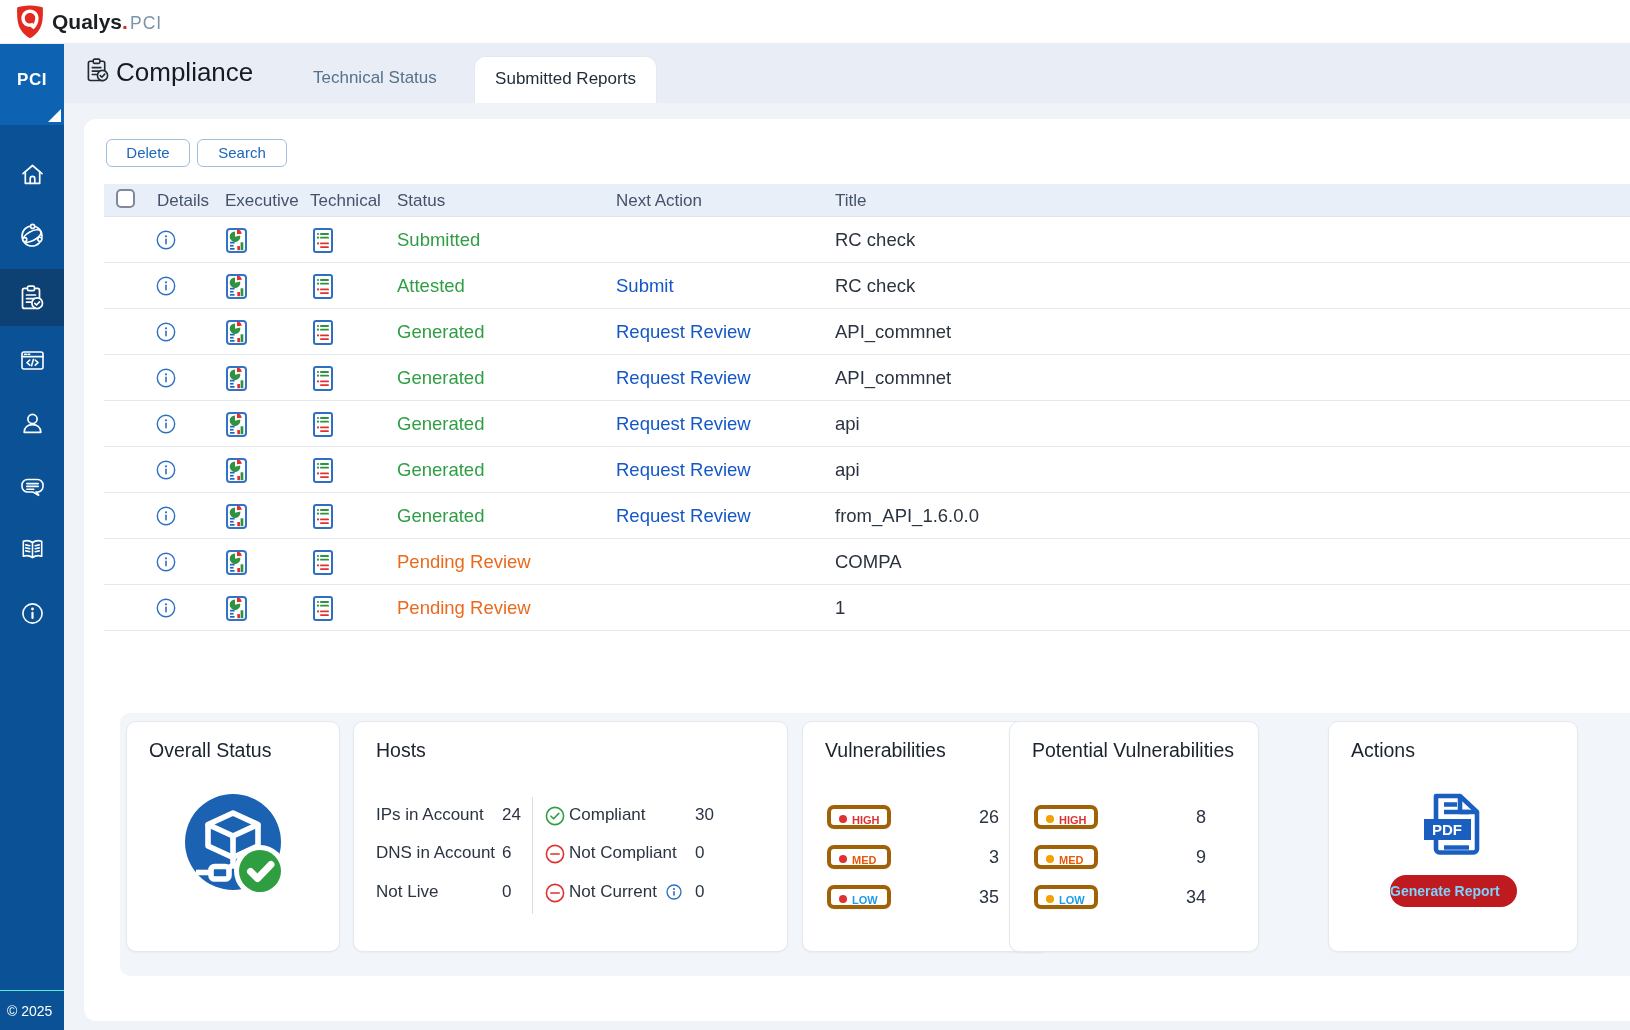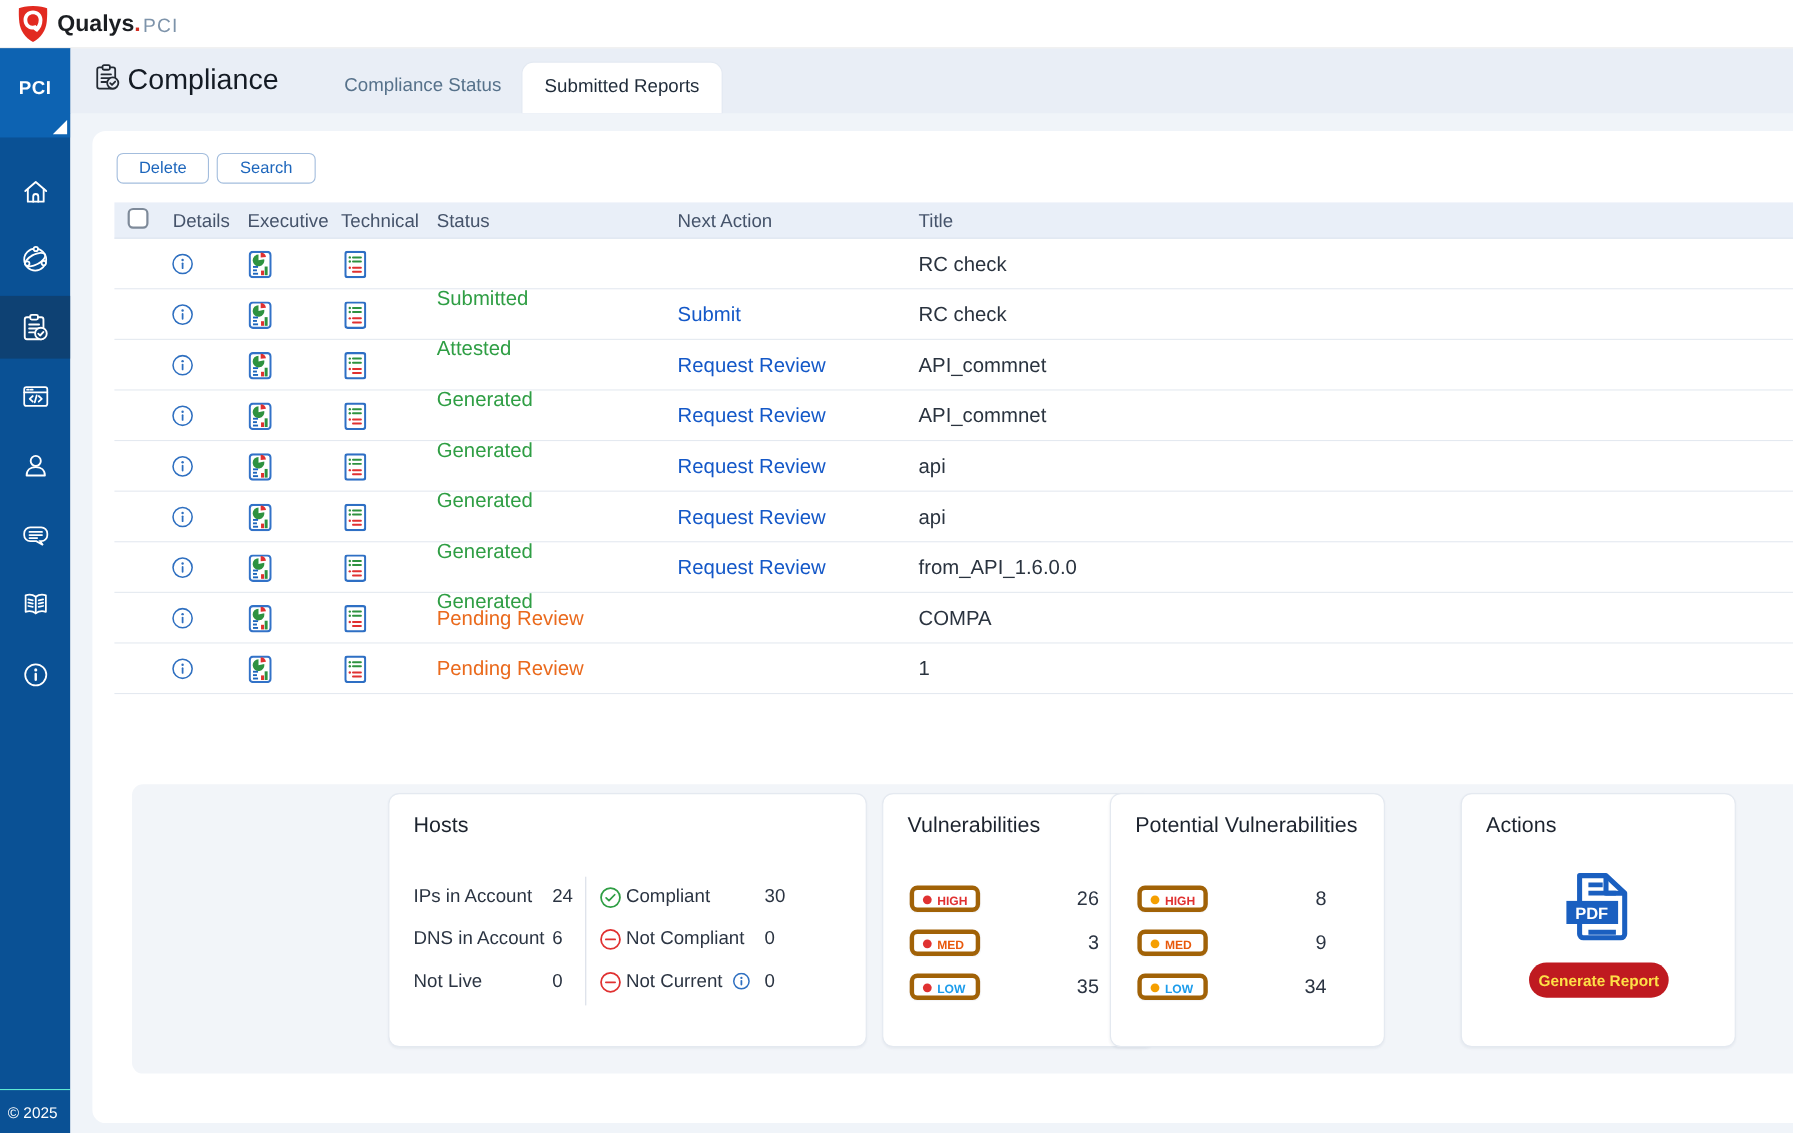--- a/index.html
+++ b/index.html
@@ -35,21 +35,21 @@
 .btn { position:absolute; top:20px; height:28px; border:1px solid #a3bddd; border-radius:6px; background:#fff; color:#1d66bc; font-size:15px; text-align:center; line-height:26px; }
 #btn-delete { left:22px; width:84px; }
 #btn-search { left:113px; width:90px; }
 
 
 #thead { position:absolute; left:20px; top:65px; width:1540px; height:33px; background:#e9eff8; border-bottom:1px solid #dde4ee; }
 .hcell { position:absolute; top:0; height:33px; line-height:33px; font-size:17px; color:#45536a; }
 #rows { position:absolute; left:20px; top:98px; width:1540px; }
 .row { position:relative; width:1540px; height:46px; border-bottom:1px solid #e4e9f0; }
 .cell { position:absolute; top:0; height:46px; line-height:46px; font-size:18.5px; }
-.st-g { color:#2f9e44;margin-top:31px; }
+.st-g { color:#2f9e44; }
 .st-o { color:#ea6a1d; }
 .lnk { color:#1458c8; }
 .ttl { color:#2a333f; }
 .cb { position:absolute; left:12px; top:5px; width:19px; height:19px; border:2px solid #7e8a99; border-radius:5px; background:#fff; }
 .ico-c { position:absolute; display:flex; align-items:center; justify-content:center; height:46px; }
 
 
 #grayband { position:absolute; left:36px; top:594px; width:1524px; height:263px; background:#f2f5f9; border-radius:10px 0 0 10px; }
 .card { position:absolute; top:8px; background:#ffffff; border:1px solid #e4e9f0; border-radius:10px; box-shadow:0 1px 2px rgba(40,60,90,0.05); }
 .card h3 { position:absolute; left:22px; top:17px; font-size:19.5px; font-weight:400; color:#1c232e; }
@@ -57,21 +57,21 @@
 #card2 { left:233px; width:435px; height:231px; }
 #card3 { left:682px; width:248px; height:231px; }
 #card4 { left:889px; width:250px; height:231px; }
 #card5 { left:1208px; width:250px; height:231px; }
 
 .hrow { position:absolute; font-size:17px; color:#2b3442; }
 .hval { position:absolute; font-size:17px; color:#2b3442; }
 .vbadge { position:absolute; left:24px; width:64px; height:24px; background:#fff; border:4px solid #a16207; border-radius:7px; box-shadow:0 1px 1px rgba(40,60,90,0.05); font-size:11px; font-weight:700; line-height:22px; }
 .vbadge .dot { display:inline-block; width:8px; height:8px; border-radius:50%; margin:0 5px 1px 8px; }
 .vnum { position:absolute; left:130px; width:66px; text-align:right; font-size:18px; color:#2b3442; }
-#genbtn { position:absolute; left:61px; top:153px; width:127px; height:32px; background:#bf1a20; border-radius:16px; color:#fde047; font-size:14px; font-weight:700; text-align:center; line-height:32px; }
+#genbtn { position:absolute; left:61px; top:153px; width:127px; height:32px; background:#bf1a20; border-radius:16px; color:#7dd3fc; font-size:14px; font-weight:700; line-height:32px; }
 </style>
 </head>
 <body>
 
 <div id="topbar">
   <div id="logo"><svg width="28" height="34" viewBox="0 0 28 34">
     <path d="M14 0.5 C8 0.5 3.6 1.6 1.2 2.6 C1.2 2.6 0.8 9 1.6 15.5 C2.5 22.5 6.5 29.5 14 33.2 C21.5 29.5 25.5 22.5 26.4 15.5 C27.2 9 26.8 2.6 26.8 2.6 C24.4 1.6 20 0.5 14 0.5 Z" fill="#e22a20"></path>
     <path d="M14 4.6 c-5 0-8.6 3.6-8.6 8.6 0 4.6 3.1 8.2 7.6 8.6 2 0.15 4.1-0.3 5.6-1.4 l-2.3-2.7 c-0.9 0.55-2 0.8-3.1 0.7 -2.6-0.25-4.4-2.3-4.4-5.2 0-3.1 2.1-5.2 5.2-5.2 s5.2 2.1 5.2 5.2 c0 3.5-1.9 6.6-4.6 8.6 1.1 1.1 2.2 1.9 3.1 2.4 3.2-2.7 4.9-6.7 4.9-11 0-5-3.6-8.6-8.6-8.6 Z" fill="#ffffff"></path>
   </svg></div>
   <div id="qualys-word">Qualys<span style="color:#d32f23">.</span></div>
@@ -156,21 +156,21 @@
 <div id="hicon"><svg width="24" height="25" viewBox="0 0 25 26" fill="none" stroke="#232a33" stroke-width="1.7" stroke-linecap="round" stroke-linejoin="round">
       <rect x="2.5" y="3.4" width="17" height="20" rx="2"></rect>
       <rect x="7.5" y="1.2" width="7" height="4.4" rx="1.4" fill="#e9eef6"></rect>
       <path d="M6.5 10 h9"></path>
       <path d="M6.5 13.6 h9"></path>
       <path d="M6.5 17.2 h4.5"></path>
       <circle cx="17.2" cy="18.2" r="5.3" fill="#e9eef6"></circle>
       <path d="M14.8 18.3 l1.7 1.7 l3-3.2"></path>
     </svg></div>
 <div id="htitle">Compliance</div>
-<div id="tab1">Compliance Status</div>
+<div id="tab1">Technical Status</div>
 <div id="tab2">
     <span>Submitted Reports</span>
   </div>
 
 <div id="content">
   <div id="panel">
     <div class="btn" id="btn-delete">Delete</div>
     <div class="btn" id="btn-search">Search</div>
     <div id="thead">
       <div class="cb" style="top:5px"></div>
@@ -501,20 +501,37 @@
               <rect x="7" y="14.5" width="9" height="1.8" rx="0.9" fill="#e03131"></rect>
               <rect x="7" y="18.2" width="9" height="1.8" rx="0.9" fill="#e03131"></rect>
             </svg>
           </div>
     <div class="cell st-o" style="left:293px;">Pending Review</div>
     <div class="cell lnk" style="left:512px;"></div>
     <div class="cell ttl" style="left:731px;">1</div>
   </div>
       </div>
     <div id="grayband">
+      <div class="card" id="card1">
+        <h3>Overall Status</h3>
+        <div id="osicon" style="position:absolute;left:58px;top:72px;"><svg width="100" height="106" viewBox="0 0 100 106">
+          <circle cx="48" cy="48" r="48" fill="#1c62b2"></circle>
+          <g fill="none" stroke="#ffffff" stroke-width="5.6" stroke-linejoin="round">
+            <path d="M48 19 L73 30.5 L48 42 L23 30.5 Z"></path>
+            <path d="M23 30.5 V52 L48 63.5 V42"></path>
+            <path d="M73 30.5 V52 L48 63.5"></path>
+            <path d="M48 63.5 V71 L43 74.5 M48 71 L60 78"></path>
+            <rect x="26" y="72.5" width="18" height="12.5" rx="3.5"></rect>
+            <path d="M26 78.5 H11"></path>
+          </g>
+          <circle cx="75" cy="77" r="26" fill="#ffffff"></circle>
+          <circle cx="75" cy="77" r="21" fill="#2e9e41"></circle>
+          <path d="M65.5 77.5 l7 7 l13.5-14" stroke="#ffffff" stroke-width="7" fill="none" stroke-linecap="round" stroke-linejoin="round"></path>
+        </svg></div>
+      </div>
       <div class="card" id="card2">
         <h3>Hosts</h3>
         <div class="hrow" style="left:22px; top:83px;">IPs in Account</div>
           <div class="hval" style="left:148px; top:83px;">24</div>
         <div class="hrow" style="left:22px; top:121px;">DNS in Account</div>
           <div class="hval" style="left:148px; top:121px;">6</div>
         <div class="hrow" style="left:22px; top:160px;">Not Live</div>
           <div class="hval" style="left:148px; top:160px;">0</div>
         <div style="position:absolute; left:178px; top:75px; width:1px; height:117px; background:#d7dde6;"></div>
         <div style="position:absolute;left:191px;top:84px;"><svg width="20" height="20" viewBox="0 0 20 20">

